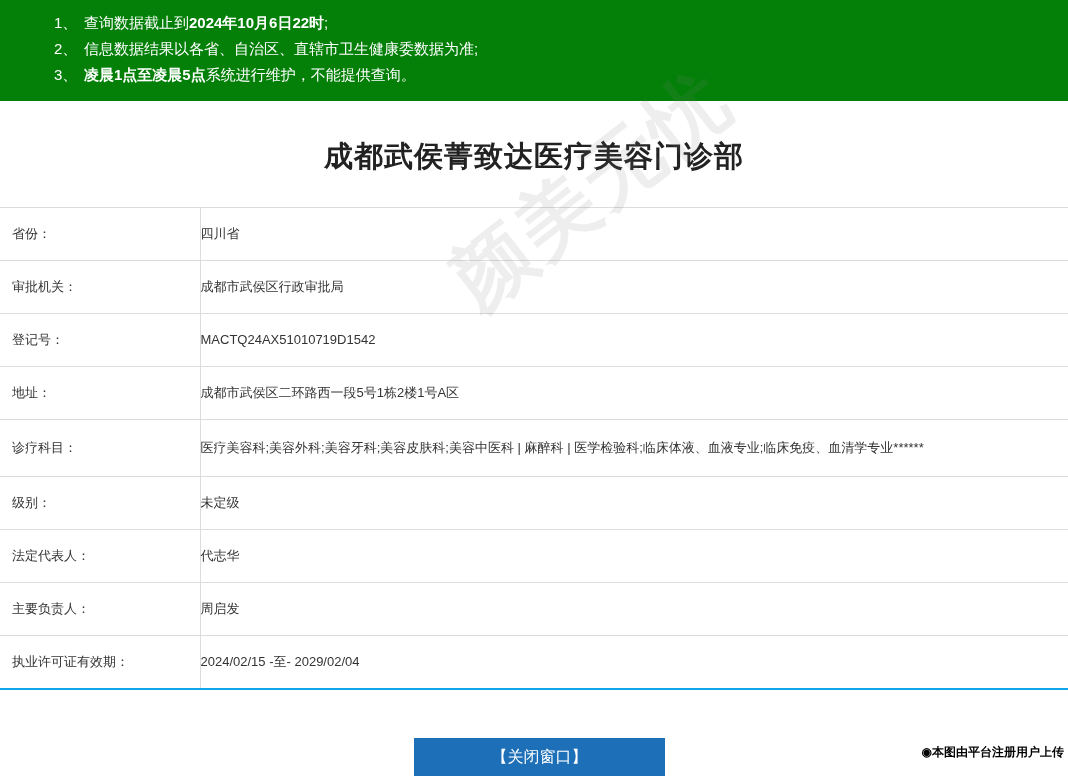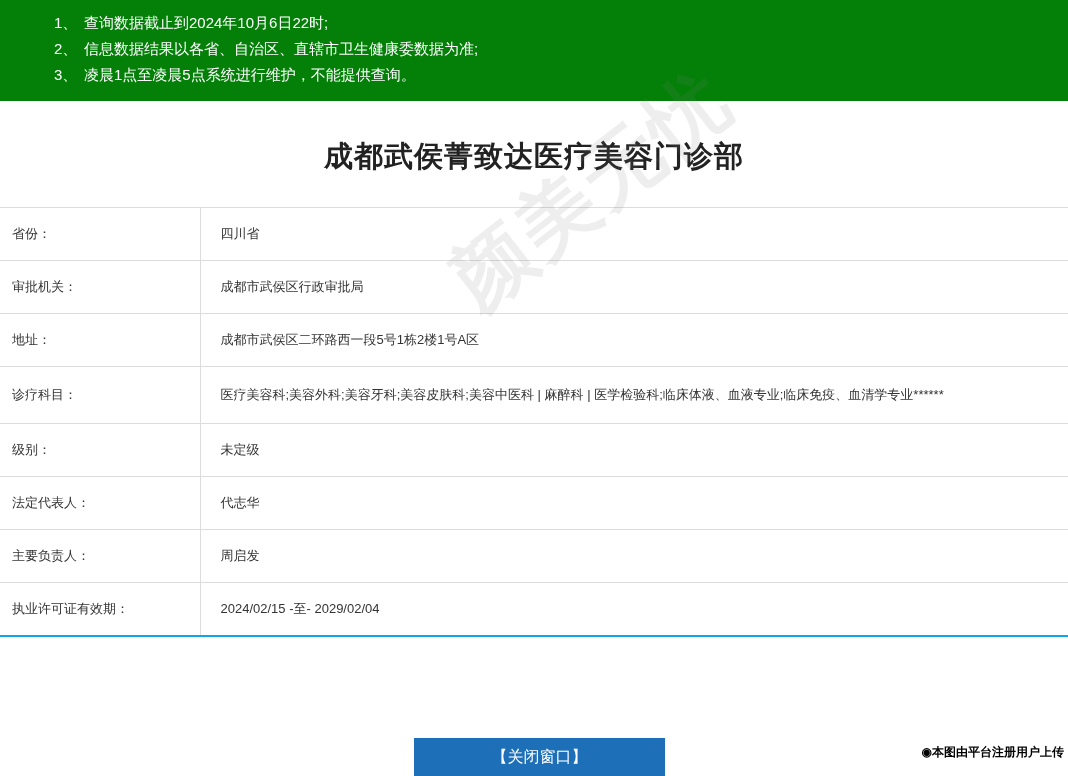--- a/index.html
+++ b/index.html
@@ -32,21 +32,21 @@
     font-size: 15px;
     line-height: 26px;
     padding-left: 54px;
     white-space: nowrap;
   }
   .notice-num {
     width: 30px;
     flex: 0 0 auto;
     font-size: 15px;
   }
-  .notice-text b { font-weight: normal; }
+  .notice-text b { font-weight: bold; }
 
   
   .title {
     text-align: center;
     font-size: 29px;
     font-weight: bold;
     color: #222;
     letter-spacing: 1px;
     padding: 36px 0 30px 0;
   }
@@ -68,21 +68,21 @@
     line-height: 24px;
     background: transparent;
   }
   .info-table td.label {
     width: 200px;
     padding-left: 12px;
     color: #333;
     border-right: 1px solid #dcdcdc;
   }
   .info-table td.value {
-    padding-left: 20px;
+    padding-left: 0;
     color: #333;
   }
   .row-tall td { padding-top: 16px; padding-bottom: 16px; }
 
   
   .watermark {
     position: absolute;
     left: 430px;
     top: 250px;
     font-size: 78px;
@@ -158,20 +158,24 @@
     <tbody>
       <tr>
         <td class="label">省份：</td>
         <td class="value">四川省</td>
       </tr>
       <tr>
         <td class="label">审批机关：</td>
         <td class="value">成都市武侯区行政审批局</td>
       </tr>
       <tr>
+        <td class="label">登记号：</td>
+        <td class="value">MACTQ24AX51010719D1542</td>
+      </tr>
+      <tr>
         <td class="label">地址：</td>
         <td class="value">成都市武侯区二环路西一段5号1栋2楼1号A区</td>
       </tr>
       <tr class="row-tall">
         <td class="label">诊疗科目：</td>
         <td class="value">医疗美容科;美容外科;美容牙科;美容皮肤科;美容中医科 | 麻醉科 | 医学检验科;临床体液、血液专业;临床免疫、血清学专业******</td>
       </tr>
       <tr>
         <td class="label">级别：</td>
         <td class="value">未定级</td>

